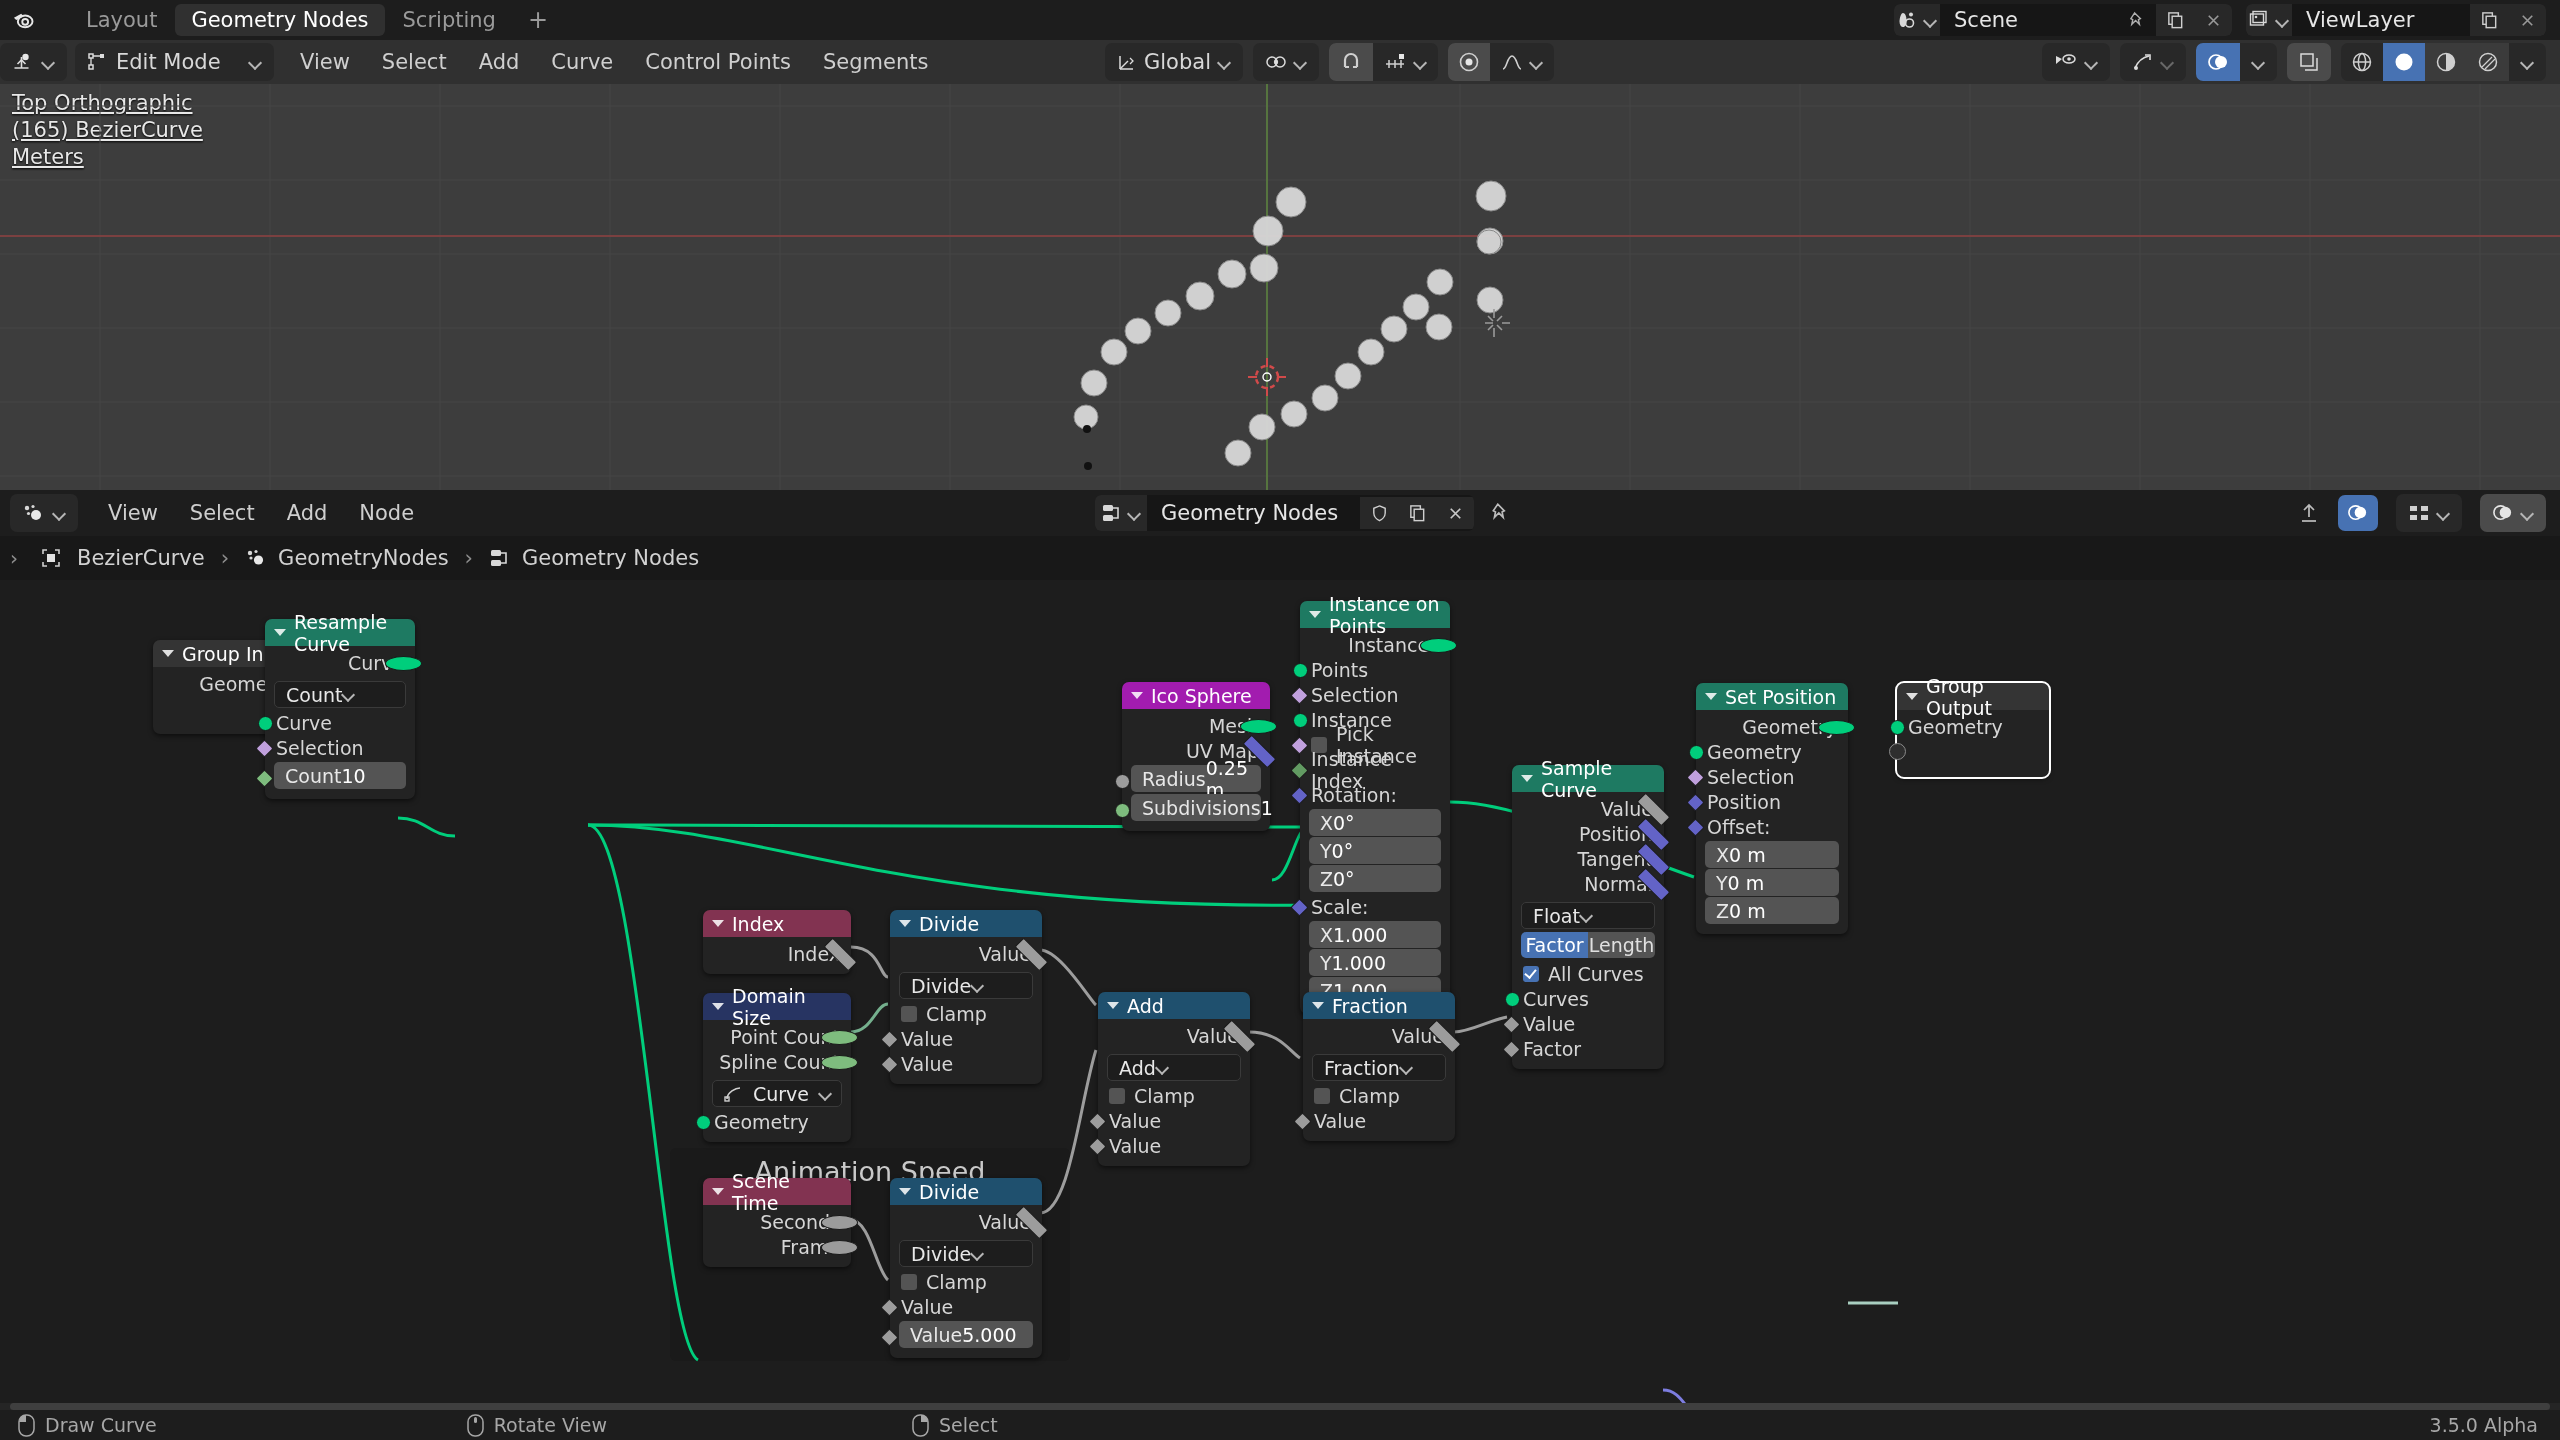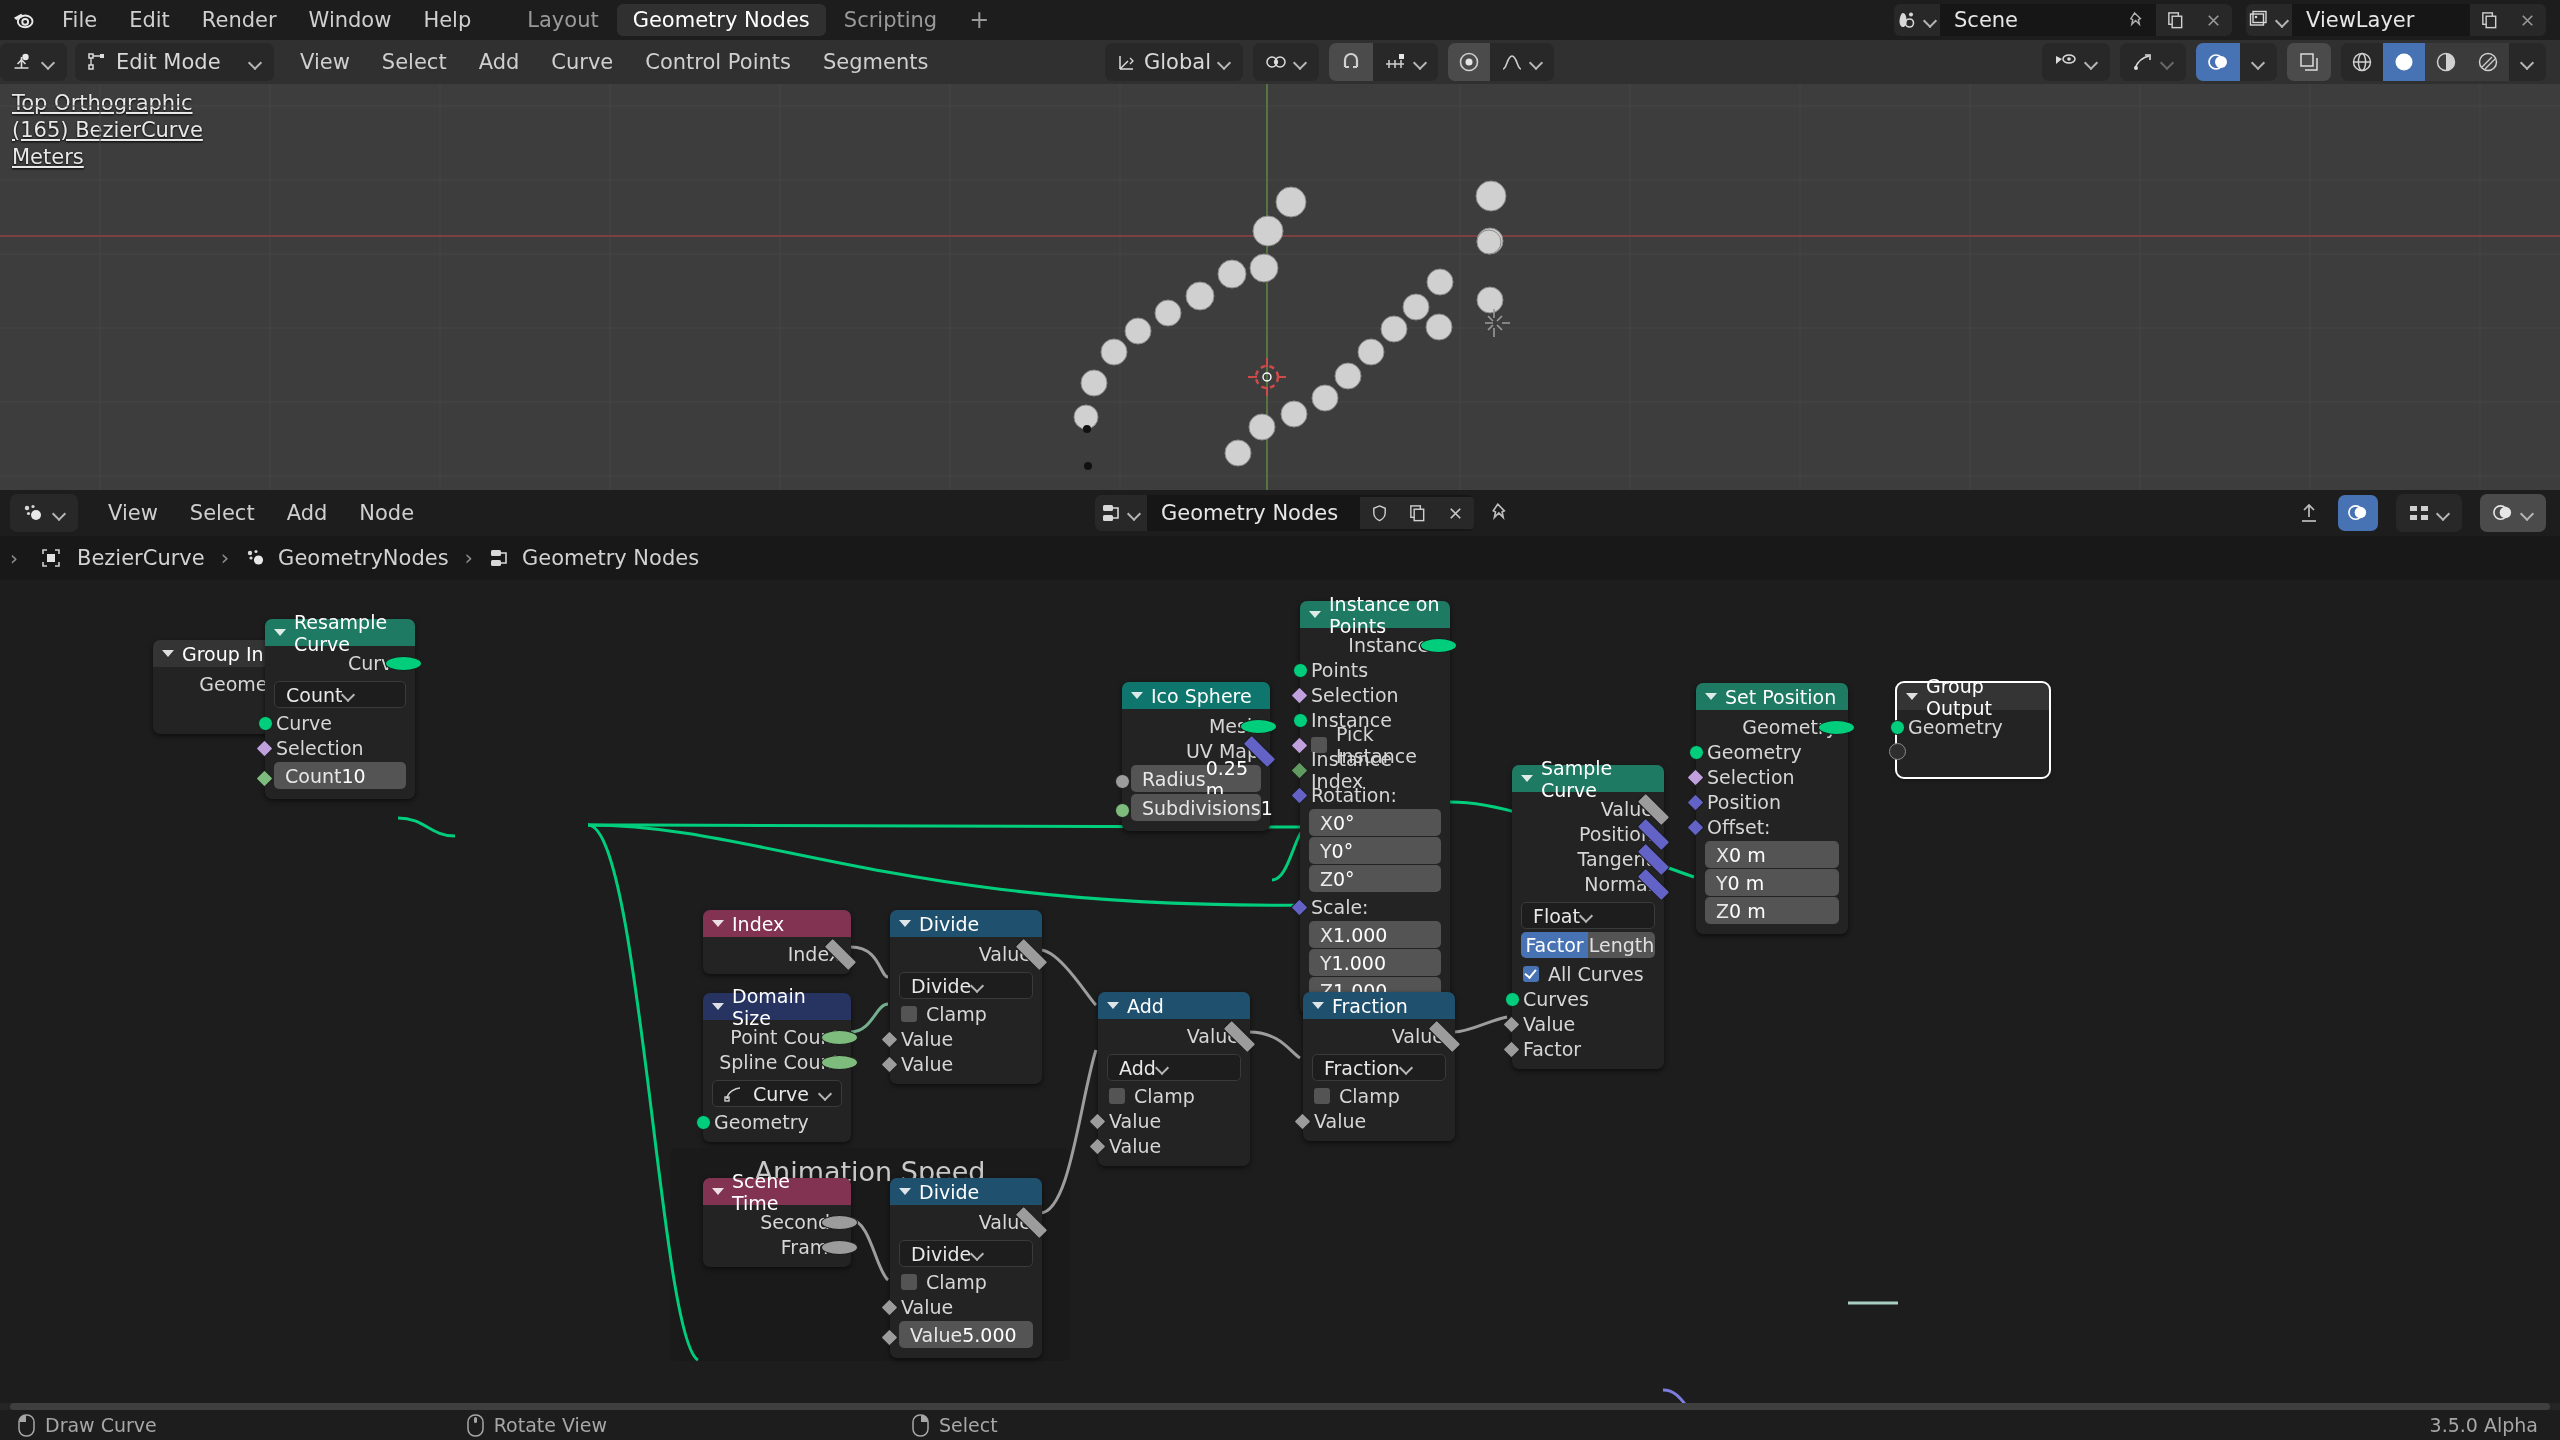--- a/index.html
+++ b/index.html
@@ -94,27 +94,20 @@
 
 <div id="app">
 
   <div id="topbar">
     <div id="logo">
       <svg width="27" height="27" viewBox="0 0 24 24">
         <path d="M7 13c0-3 3-5.5 6.5-5.5S20 9.8 20 12.8 17 18 13.5 18 7 16 7 13z" fill="none" stroke="#e8e8e8" stroke-width="1.7"></path>
         <circle cx="13.5" cy="13.2" r="2.6" fill="none" stroke="#e8e8e8" stroke-width="1.7"></circle>
         <path d="M3.5 9.5 L10 6 L12 8.5 L5.5 11.5 Z" fill="#e8e8e8"></path>
       </svg>
-    </div>
-    <div class="row">
-      <div class="menu">File</div>
-      <div class="menu">Edit</div>
-      <div class="menu">Render</div>
-      <div class="menu">Window</div>
-      <div class="menu">Help</div>
     </div>
     <div class="row" style="margin-left:24px">
       <div class="wstab">Layout</div>
       <div class="wstab active">Geometry Nodes</div>
       <div class="wstab">Scripting</div>
       <div class="plus">+</div>
     </div>
 
     <div style="margin-left:auto;display:flex;align-items:center;gap:14px;padding-right:14px">
       <div class="idblock">
@@ -575,21 +568,21 @@
           <span class="sock l dia green" style="top:16px"></span>
           <div class="field">
             <span class="lbl">Count</span>
             <span class="val">10</span>
           </div>
         </div>
       </div>
     </div>
 
     <div class="node" style="left:1122px;top:102px;width:148px">
-      <div class="nhead" style="background:#0f766e">
+      <div class="nhead" style="background:#a21caf">
         <span class="tri"></span>
         <span>Ico Sphere</span>
       </div>
       <div class="nbody">
         <div class="r out">
           <span>Mesh</span>
           <span class="sock r geo"></span>
         </div>
         <div class="r out">
           <span>UV Map</span>

